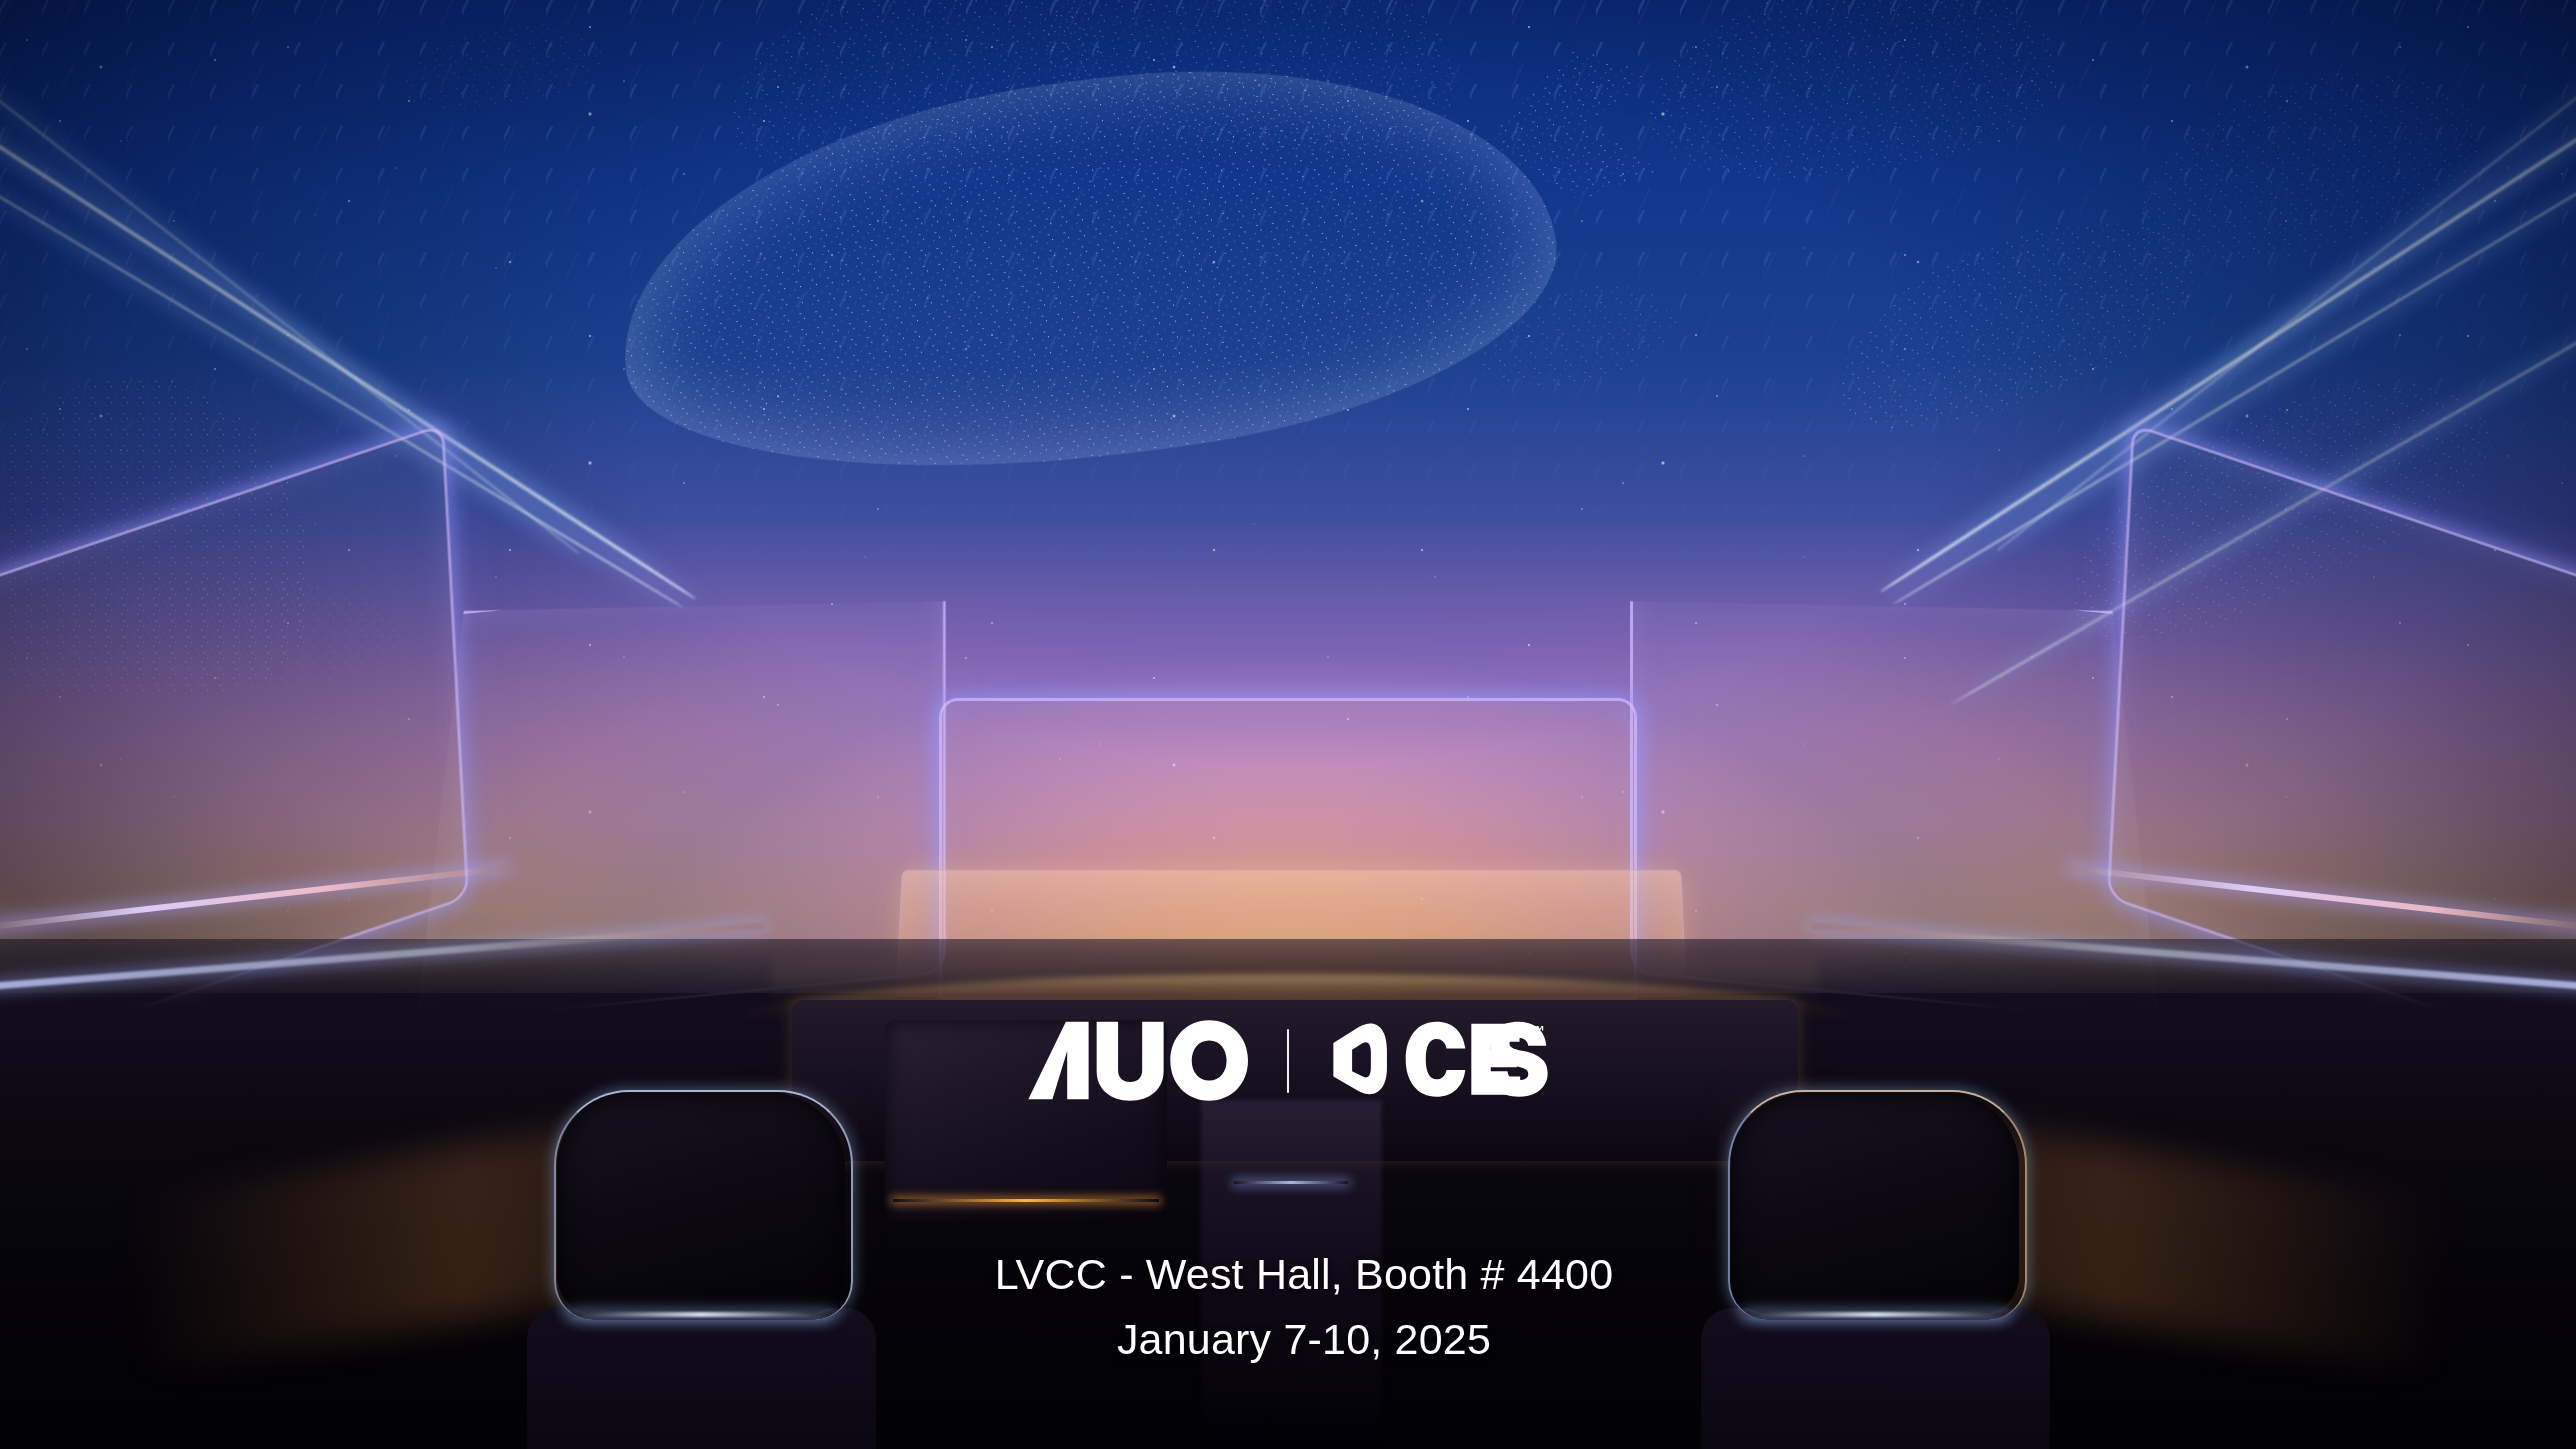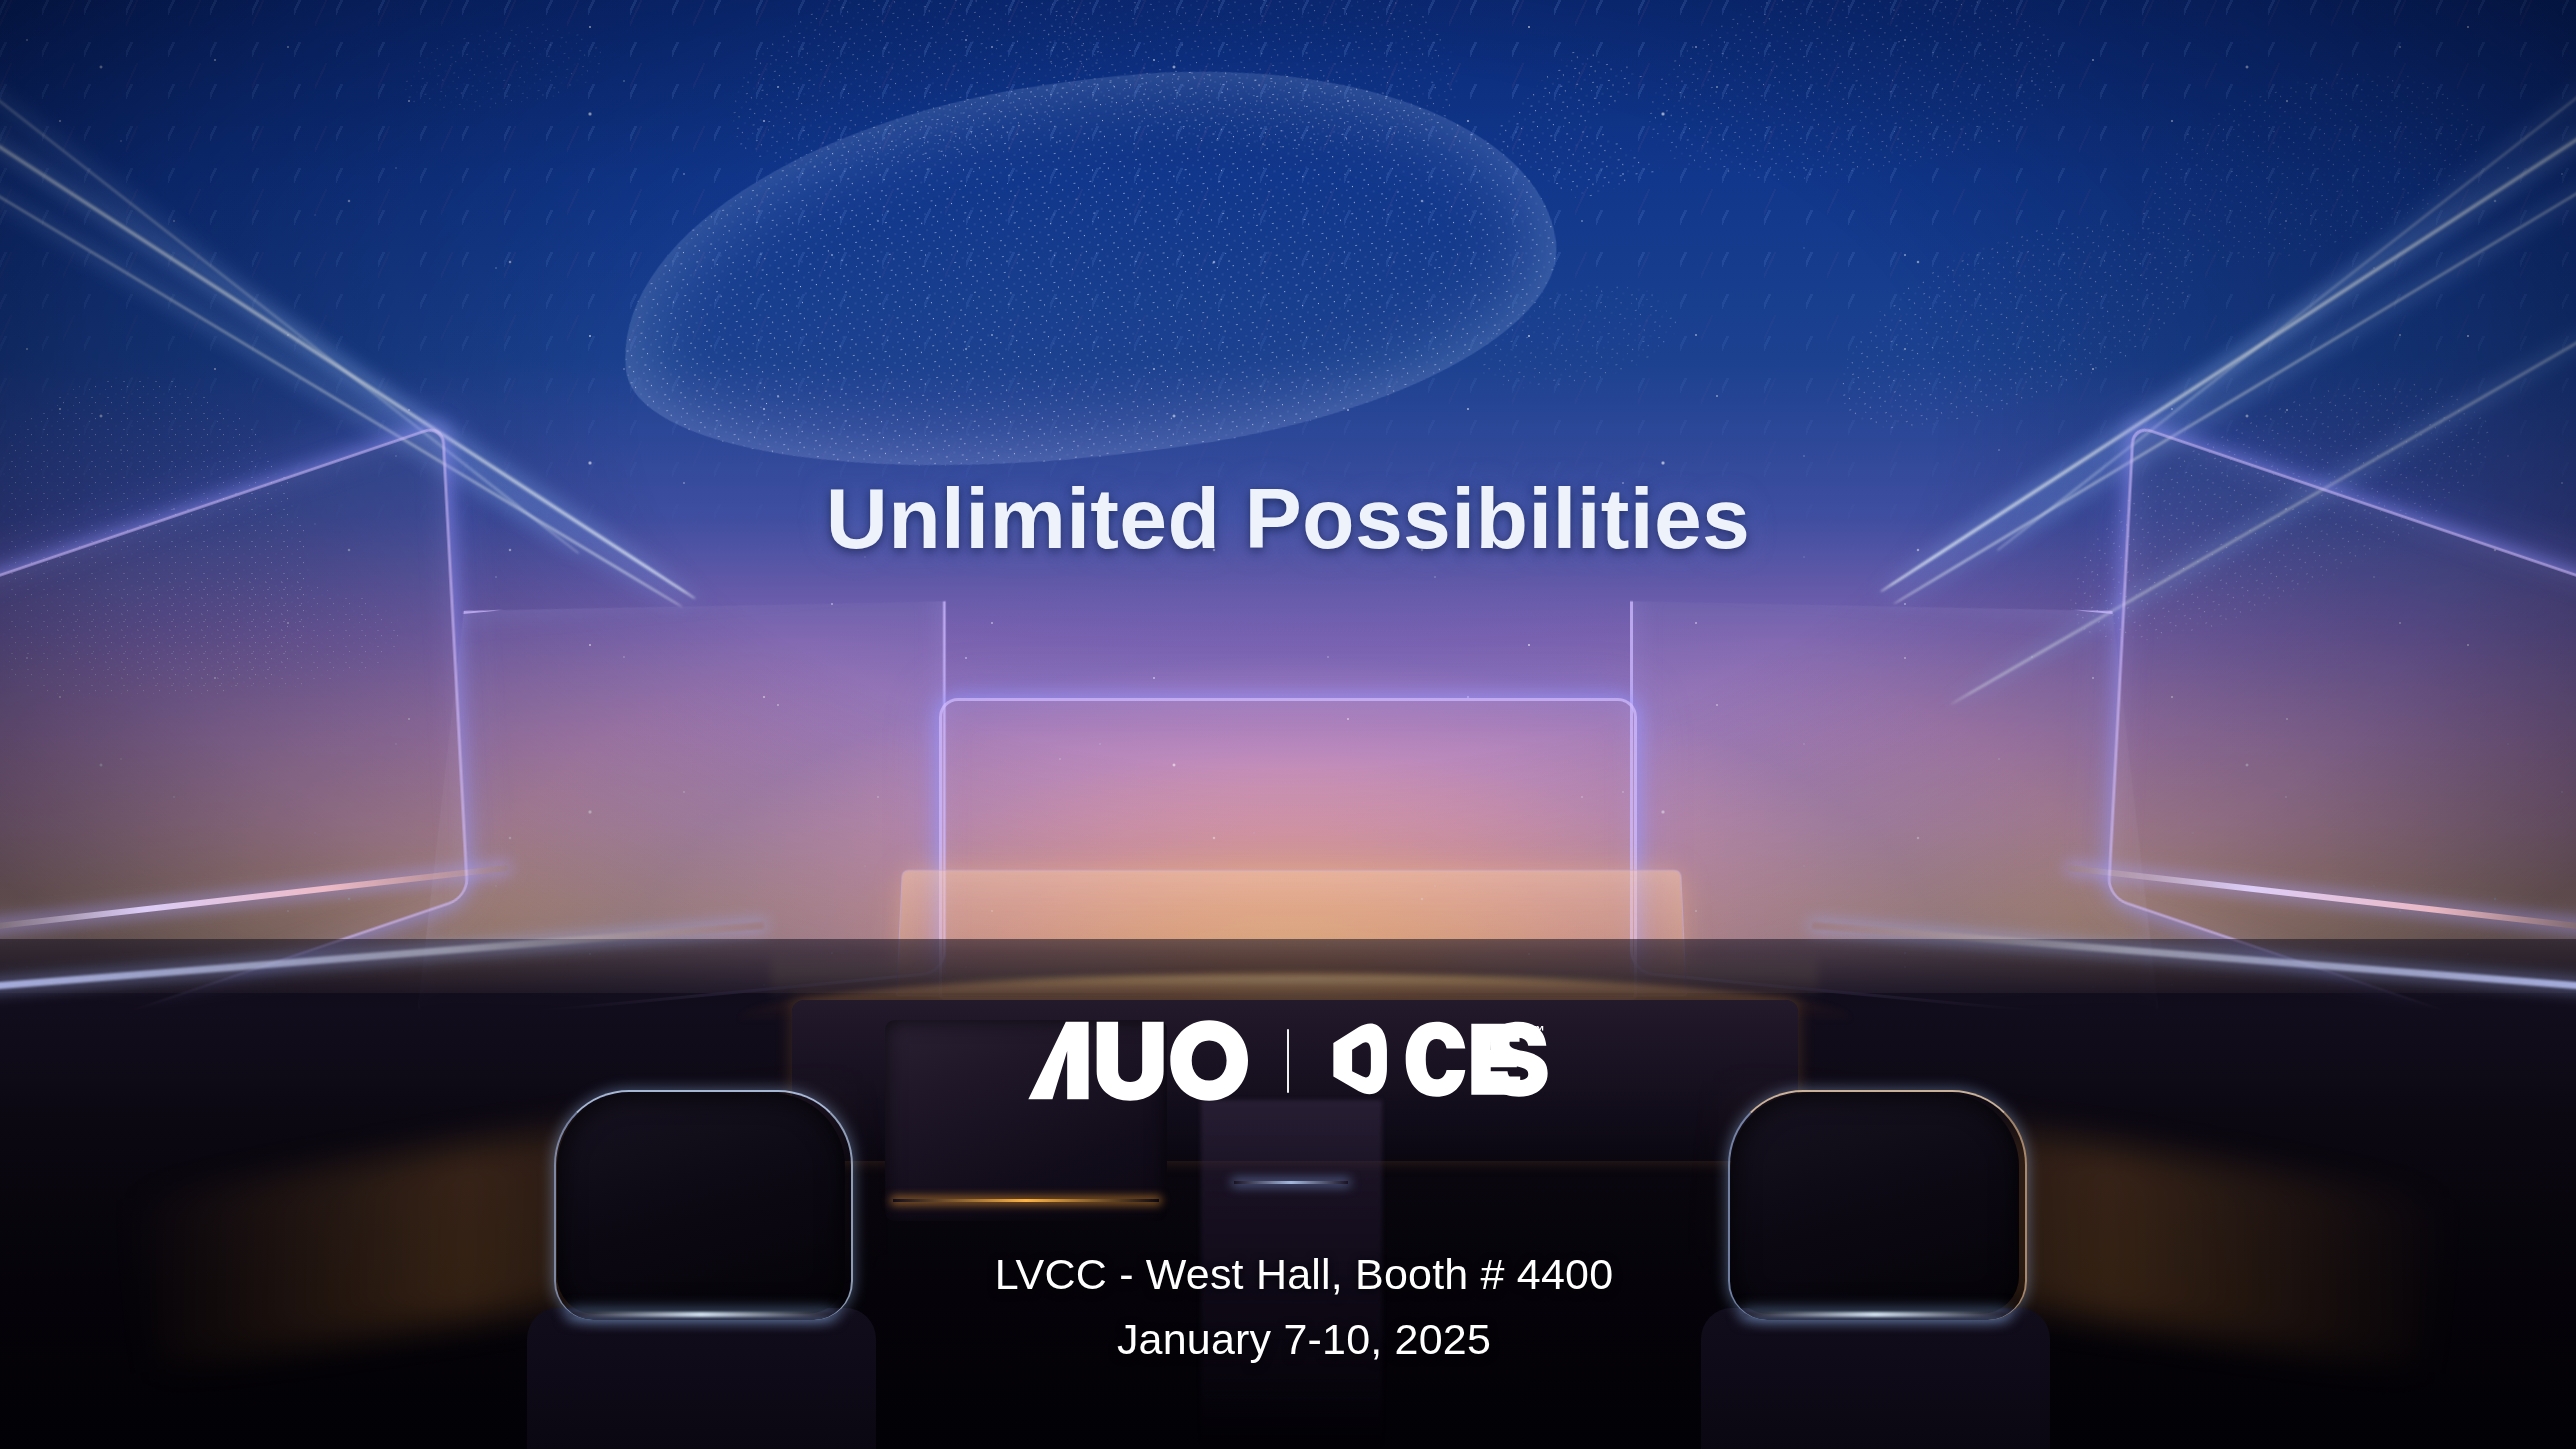--- a/index.html
+++ b/index.html
@@ -453,21 +453,20 @@
   <div class="seat seat-left">
     <div class="back"></div>
     <div class="head"></div>
   </div>
   <div class="seat seat-right">
     <div class="back"></div>
     <div class="head"></div>
   </div>
 
   <div class="headline">
-    <span class="l2">Unlimited Possibilities</span>
   </div>
 
   <div class="logo-lockup">
 
     <svg class="auo-logo" width="221" height="81" viewBox="0 0 330 120" aria-label="AUO">
       <g fill="#ffffff">
 
         <path d="M58 2 L92 2 L92 118 L60 118 L60 46 L38 118 L2 118 Z"></path>
 
         <path d="M104 2 L136 2 L136 74 C136 86 143 92 154 92 C165 92 172 86 172 74

